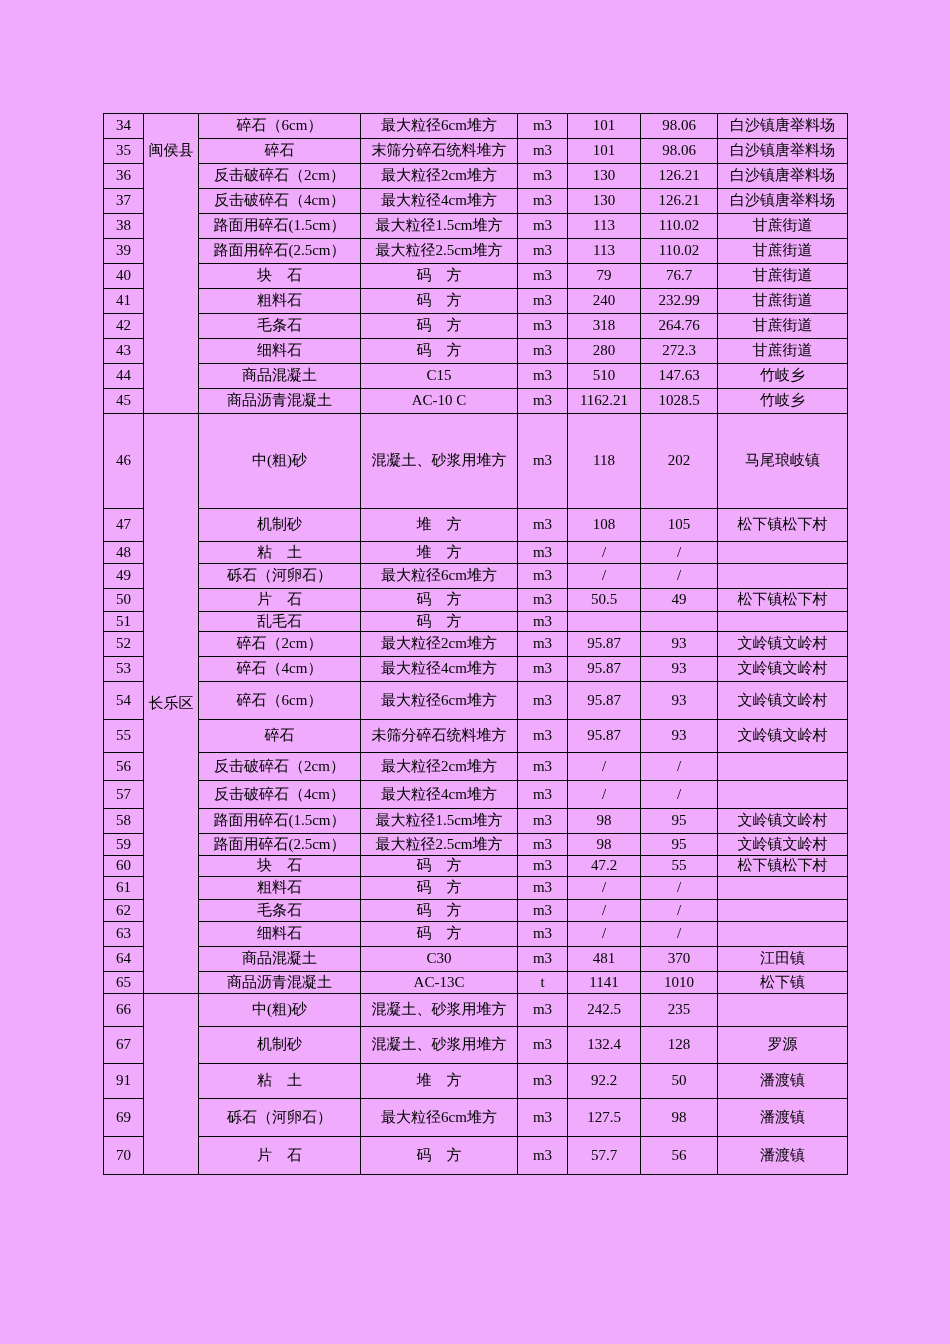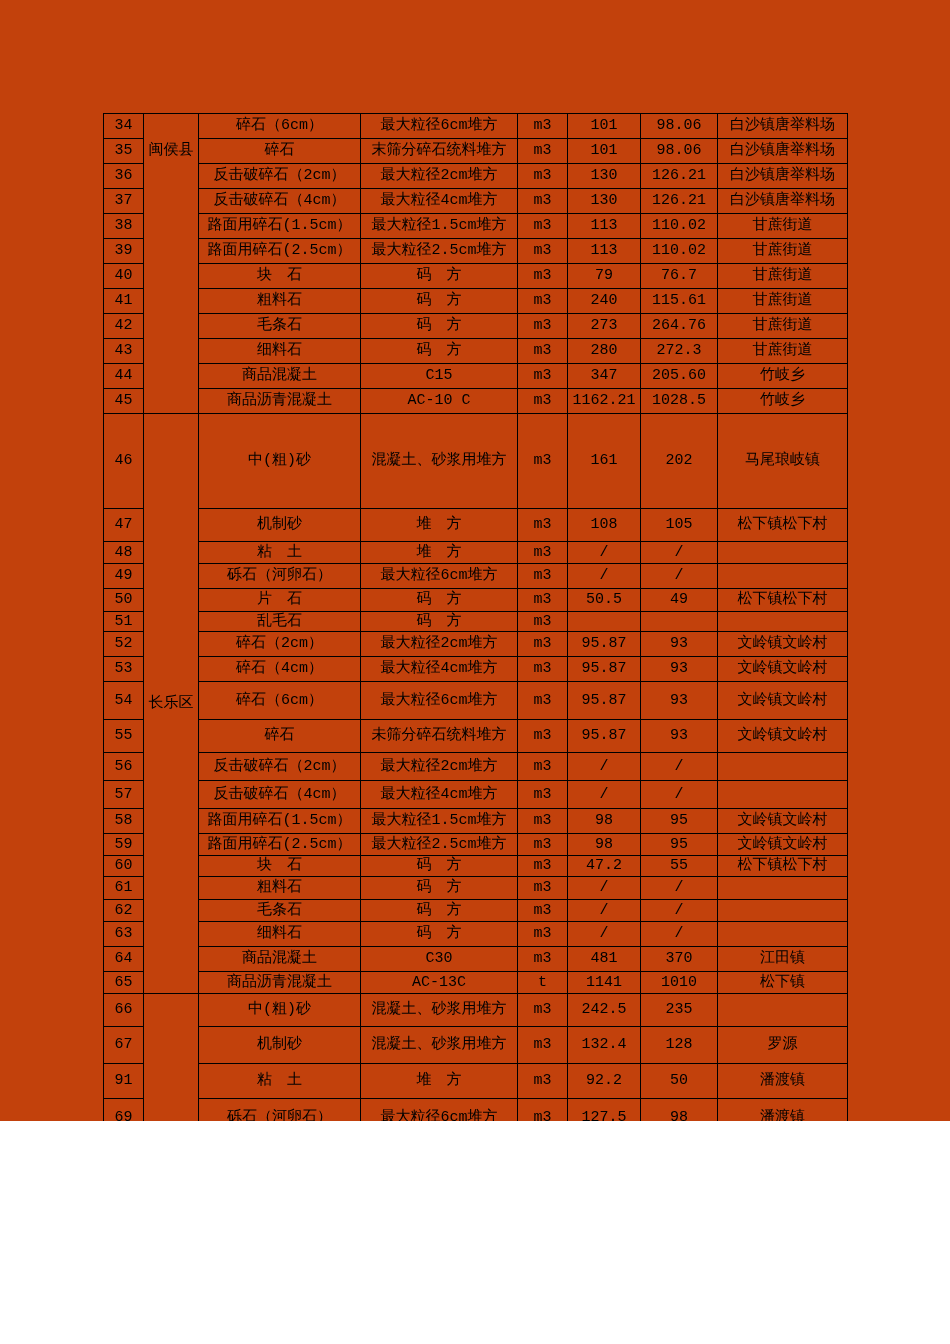--- a/index.html
+++ b/index.html
@@ -3,23 +3,23 @@
 <meta charset="utf-8">
 <style>
   html, body {
     margin: 0;
     padding: 0;
     background: #ffffff;
   }
   .page {
     position: relative;
     width: 950px;
-    height: 1121px;
-    background: #c2410c;
-    font-family: Liberation Mono, monospace;
+    height: 1344px;
+    background: #f0abfc;
+    font-family: Liberation Serif, serif;
     color: #000000;
   }
   table.price-table {
     position: absolute;
     left: 103px;
     top: 113px;
     width: 744px;
     border-collapse: collapse;
     table-layout: fixed;
   }
@@ -122,66 +122,66 @@
           <td>79</td>
           <td>76.7</td>
           <td>甘蔗街道</td>
         </tr>
         <tr style="height: 25px;">
           <td>41</td>
           <td>粗料石</td>
           <td>码　方</td>
           <td>m3</td>
           <td>240</td>
-          <td>115.61</td>
+          <td>232.99</td>
           <td>甘蔗街道</td>
         </tr>
         <tr style="height: 25px;">
           <td>42</td>
           <td>毛条石</td>
           <td>码　方</td>
           <td>m3</td>
-          <td>273</td>
+          <td>318</td>
           <td>264.76</td>
           <td>甘蔗街道</td>
         </tr>
         <tr style="height: 25px;">
           <td>43</td>
           <td>细料石</td>
           <td>码　方</td>
           <td>m3</td>
           <td>280</td>
           <td>272.3</td>
           <td>甘蔗街道</td>
         </tr>
         <tr style="height: 25px;">
           <td>44</td>
           <td>商品混凝土</td>
           <td>C15</td>
           <td>m3</td>
-          <td>347</td>
-          <td>205.60</td>
+          <td>510</td>
+          <td>147.63</td>
           <td>竹岐乡</td>
         </tr>
         <tr style="height: 25px;">
           <td>45</td>
           <td>商品沥青混凝土</td>
           <td>AC-10 C</td>
           <td>m3</td>
           <td>1162.21</td>
           <td>1028.5</td>
           <td>竹岐乡</td>
         </tr>
         <tr style="height: 95px;">
           <td>46</td>
           <td class="region" rowspan="20">长乐区</td>
           <td>中(粗)砂</td>
           <td>混凝土、砂浆用堆方</td>
           <td>m3</td>
-          <td>161</td>
+          <td>118</td>
           <td>202</td>
           <td>马尾琅岐镇</td>
         </tr>
         <tr style="height: 33px;">
           <td>47</td>
           <td>机制砂</td>
           <td>堆　方</td>
           <td>m3</td>
           <td>108</td>
           <td>105</td>

